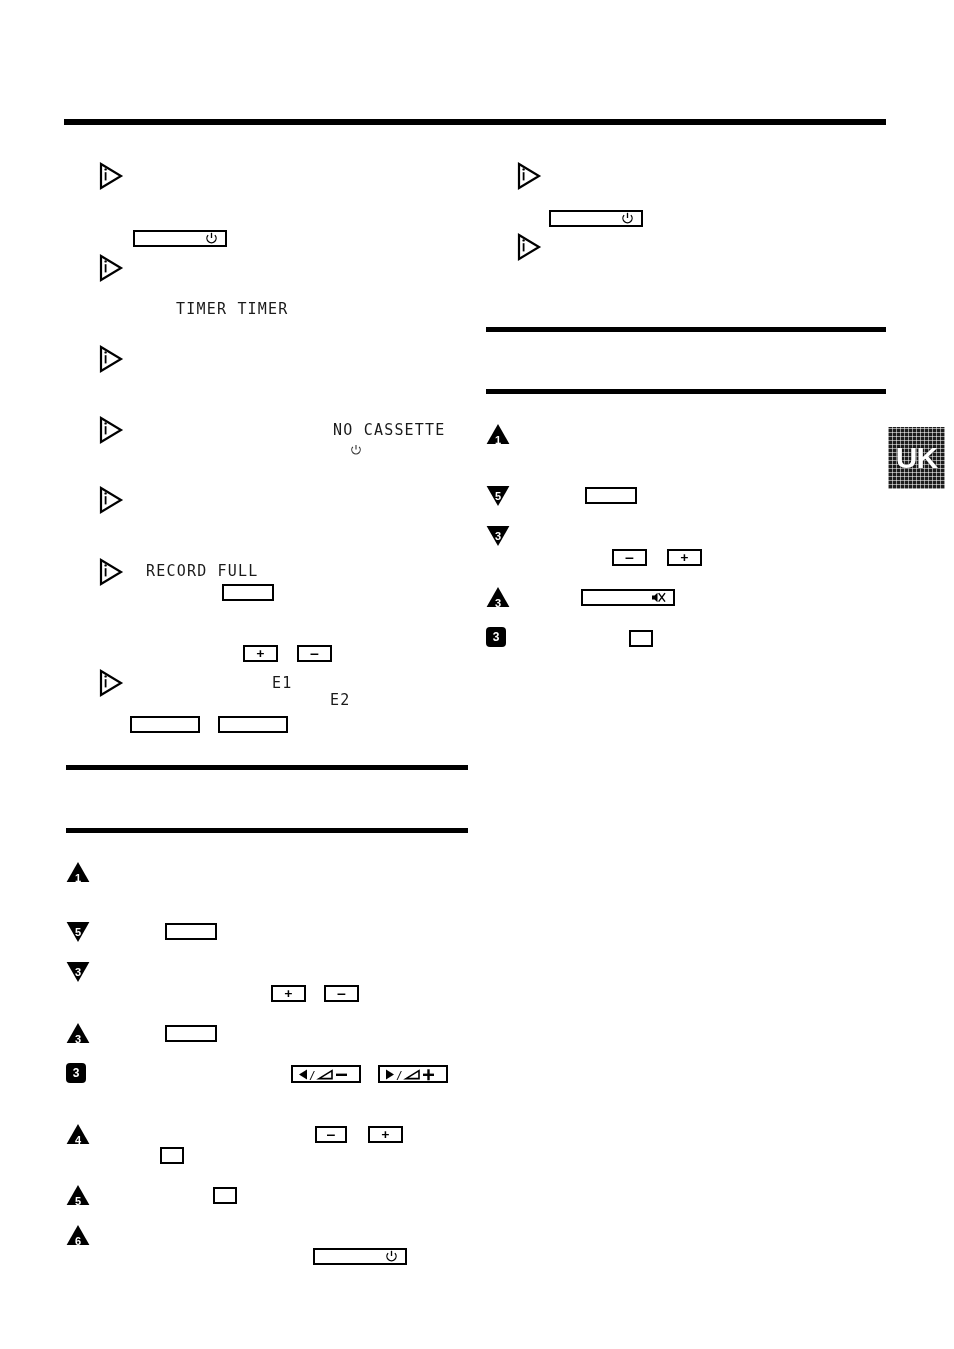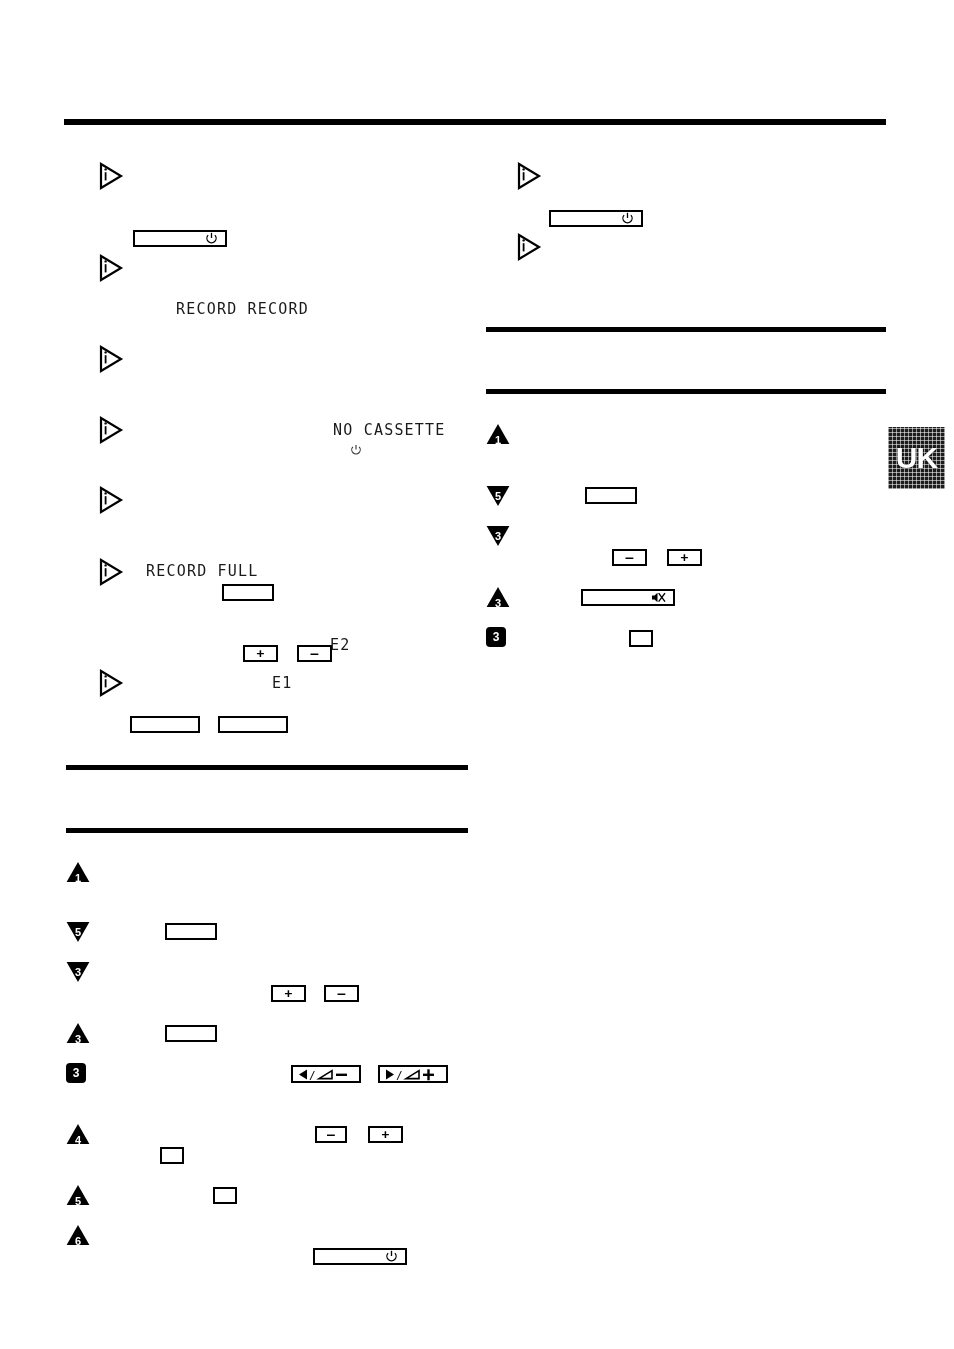--- a/index.html
+++ b/index.html
@@ -157,25 +157,25 @@
           <circle cx="7.6" cy="7.4" r="1.2" fill="#000"></circle>
         </svg>
       </div>
       <div class="info-marker" style="left: 98px; top: 669px;">
         <svg viewBox="0 0 26 28">
           <path d="M3 2 L23 14 L3 26 Z" fill="none" stroke="#000" stroke-width="2.2" stroke-linejoin="miter"></path>
           <line x1="7.6" y1="10.2" x2="7.6" y2="18.4" stroke="#000" stroke-width="1.8"></line>
           <circle cx="7.6" cy="7.4" r="1.2" fill="#000"></circle>
         </svg>
       </div>
-      <div class="lcd" style="left: 176px; top: 300px;">RECORD RECORD</div>
+      <div class="lcd" style="left: 176px; top: 300px;">TIMER TIMER</div>
       <div class="lcd" style="left: 333px; top: 421px;">NO CASSETTE</div>
       <div class="lcd" style="left: 146px; top: 562px;">RECORD FULL</div>
       <div class="lcd" style="left: 272px; top: 674px;">E1</div>
-      <div class="lcd" style="left: 330px; top: 636px; text-align: center;">E2</div>
+      <div class="lcd" style="left: 330px; top: 691px; text-align: center;">E2</div>
       <div class="btn-box right" style="left: 133px; top: 230px; width: 94px; height: 17px;">
         <span class="glyph">
           <svg width="13" height="13" viewBox="0 0 13 13">
             <path d="M3.1 3.1 A4.6 4.6 0 1 0 9.9 3.1" fill="none" stroke="#000" stroke-width="1.3"></path>
             <line x1="6.5" y1="0.8" x2="6.5" y2="6.0" stroke="#000" stroke-width="1.3"></line>
           </svg>
         </span>
       </div>
       <div class="btn-box center" style="left: 222px; top: 584px; width: 52px; height: 17px;"></div>
       <div class="btn-box center" style="left: 243px; top: 645px; width: 35px; height: 17px;">

